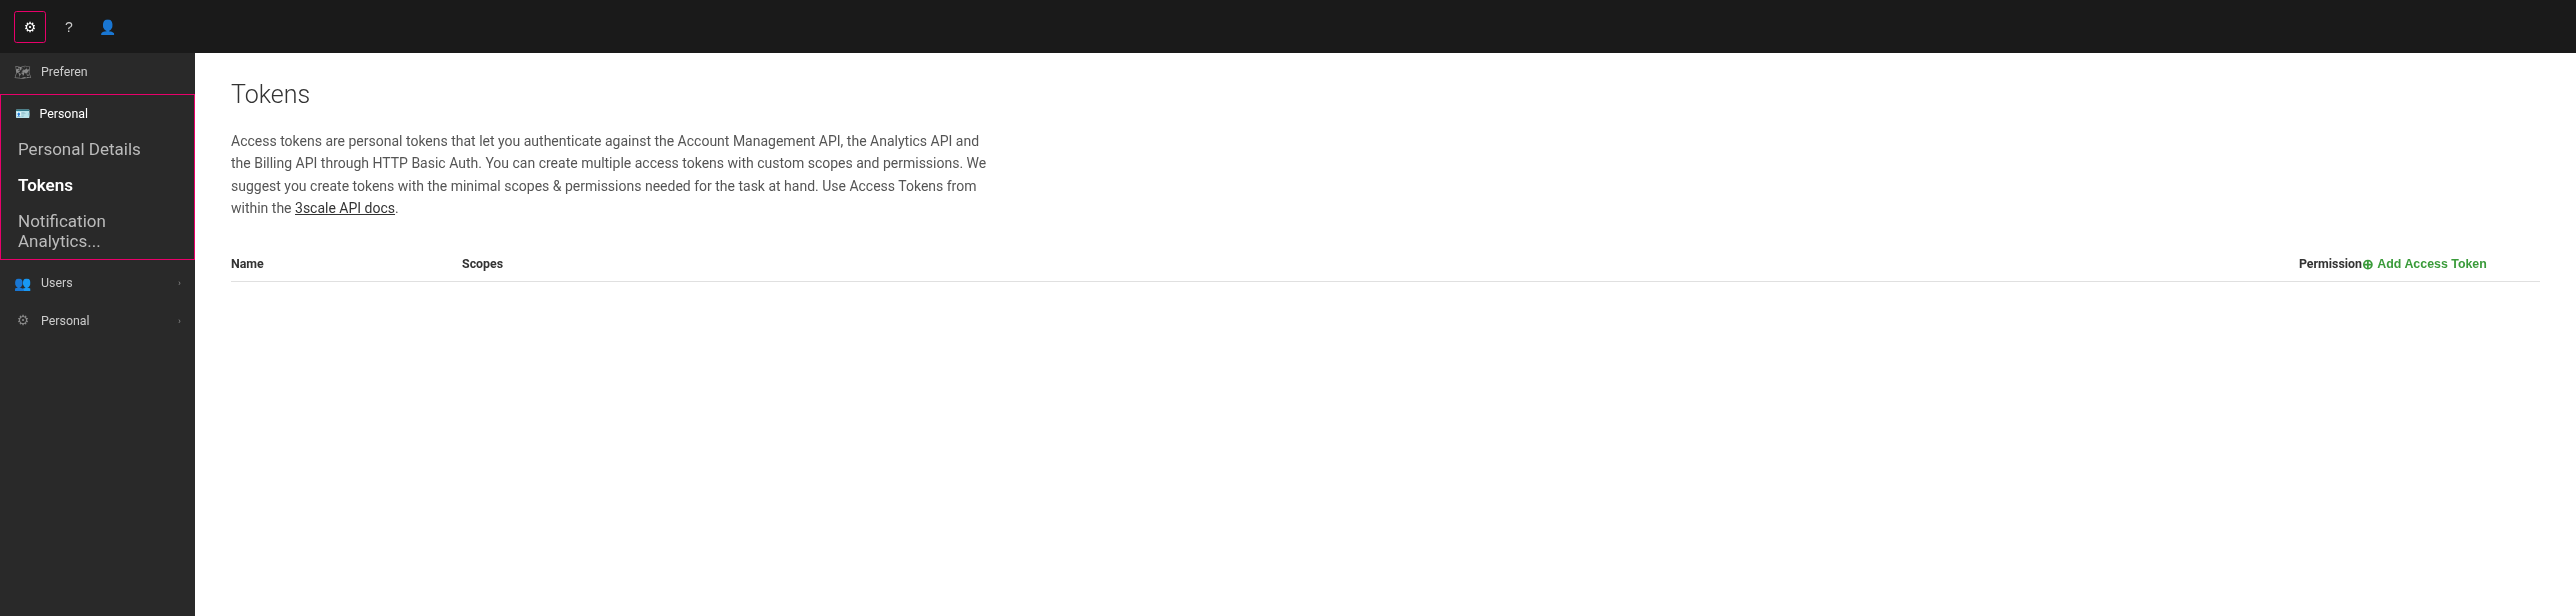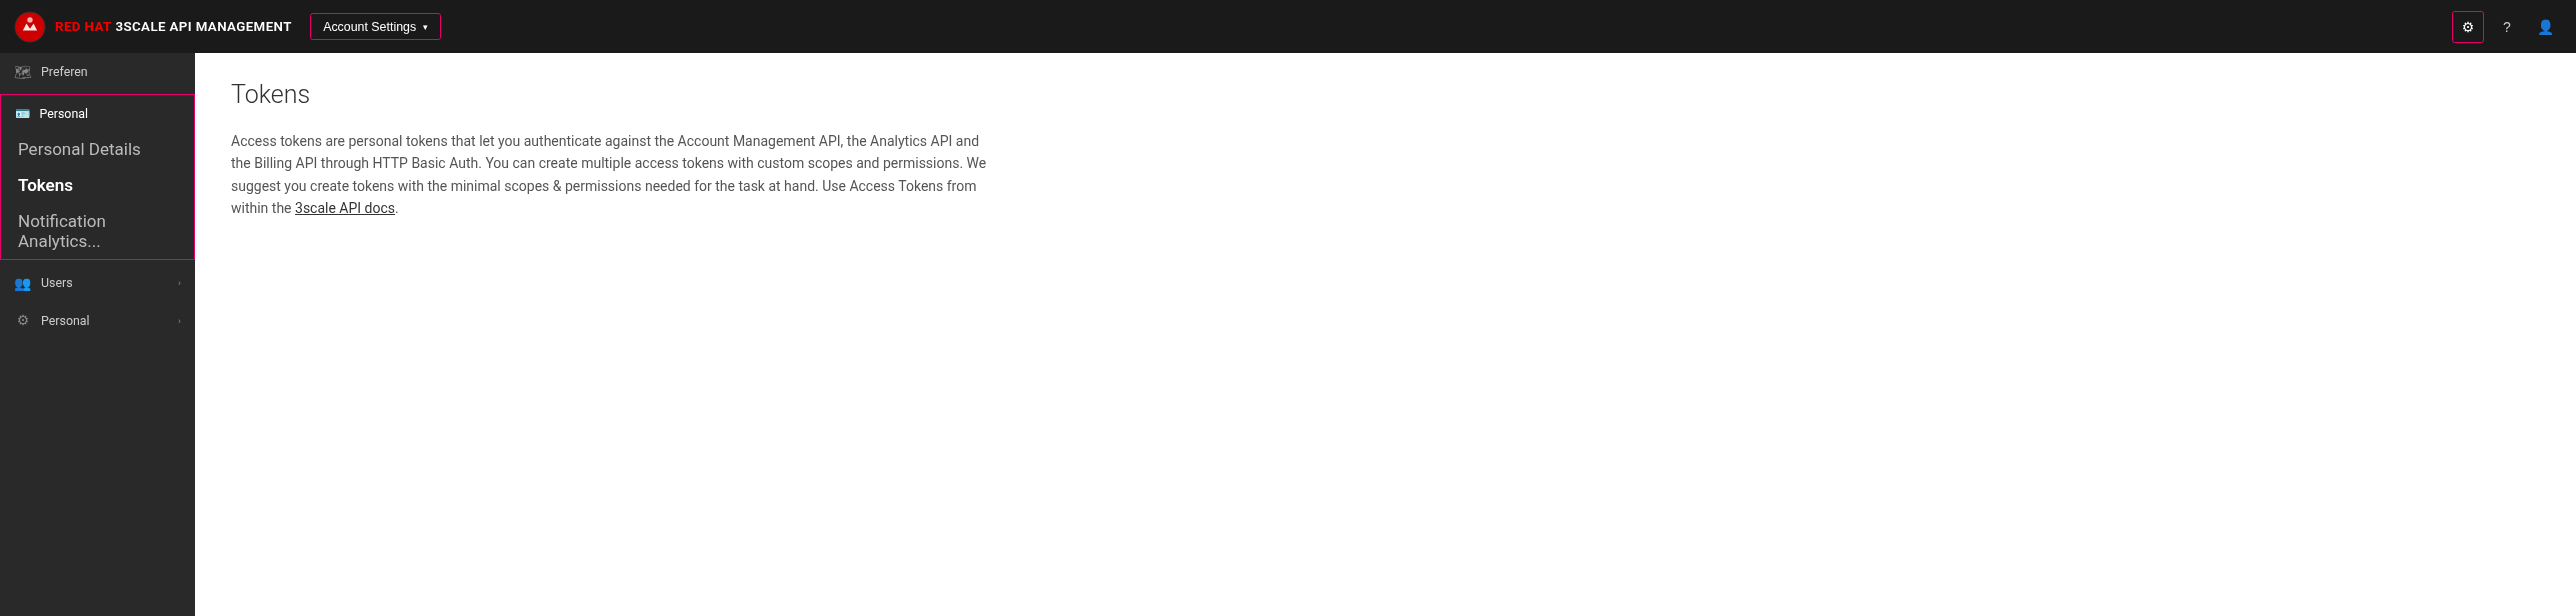--- a/index.html
+++ b/index.html
@@ -213,37 +213,20 @@
       font-size: 14px;
       font-weight: 700;
     }
 
     
   </style>
 </head>
 <body>
 
 <nav class="topnav">
-  <div class="topnav-left">
-    <div class="logo-area">
-
-      <svg class="logo-icon" viewBox="0 0 36 36" xmlns="http://www.w3.org/2000/svg">
-        <circle cx="18" cy="18" r="17" fill="#cc0000" stroke="#333" stroke-width="1"></circle>
-        <path d="M10 22 L14 14 L18 20 L22 14 L26 22 Z" fill="#fff" opacity="0.9"></path>
-        <circle cx="18" cy="10" r="3" fill="#fff" opacity="0.7"></circle>
-      </svg>
-      <span class="logo-text">
-        <span>RED HAT</span> 3SCALE API MANAGEMENT
-      </span>
-    </div>
-    <button class="account-settings-btn">
-      <span>Account Settings</span>
-      <span class="chevron">▾</span>
-    </button>
-  </div>
   <div class="topnav-right">
     <button class="icon-btn">
       <span>⚙</span>
     </button>
     <button class="icon-btn-plain">
       <span>?</span>
     </button>
     <button class="icon-btn-plain">
       <span>👤</span>
     </button>
@@ -291,17 +274,28 @@
 
   <main class="main-content">
 
     <h1 class="page-title">Tokens</h1>
 
 
     <p class="description-text">
       <span>Access tokens are personal tokens that let you authenticate against the Account Management API, the Analytics API and the Billing API through HTTP Basic Auth. You can create multiple access tokens with custom scopes and permissions. We suggest you create tokens with the minimal scopes &amp; permissions needed for the task at hand. Use Access Tokens from within the </span><a href="#">3scale API docs</a><span>.</span>
     </p>
 
+    <div class="table-header">
+      <div class="col-name">Name</div>
+      <div class="col-scopes">Scopes</div>
+      <div class="col-permission">Permission</div>
+      <div class="col-action">
+        <button class="add-token-btn">
+          <span class="plus-icon">⊕</span>
+          <span>Add Access Token</span>
+        </button>
+      </div>
+    </div>
 
   </main>
 
 </div>
 
 
 </body></html>

